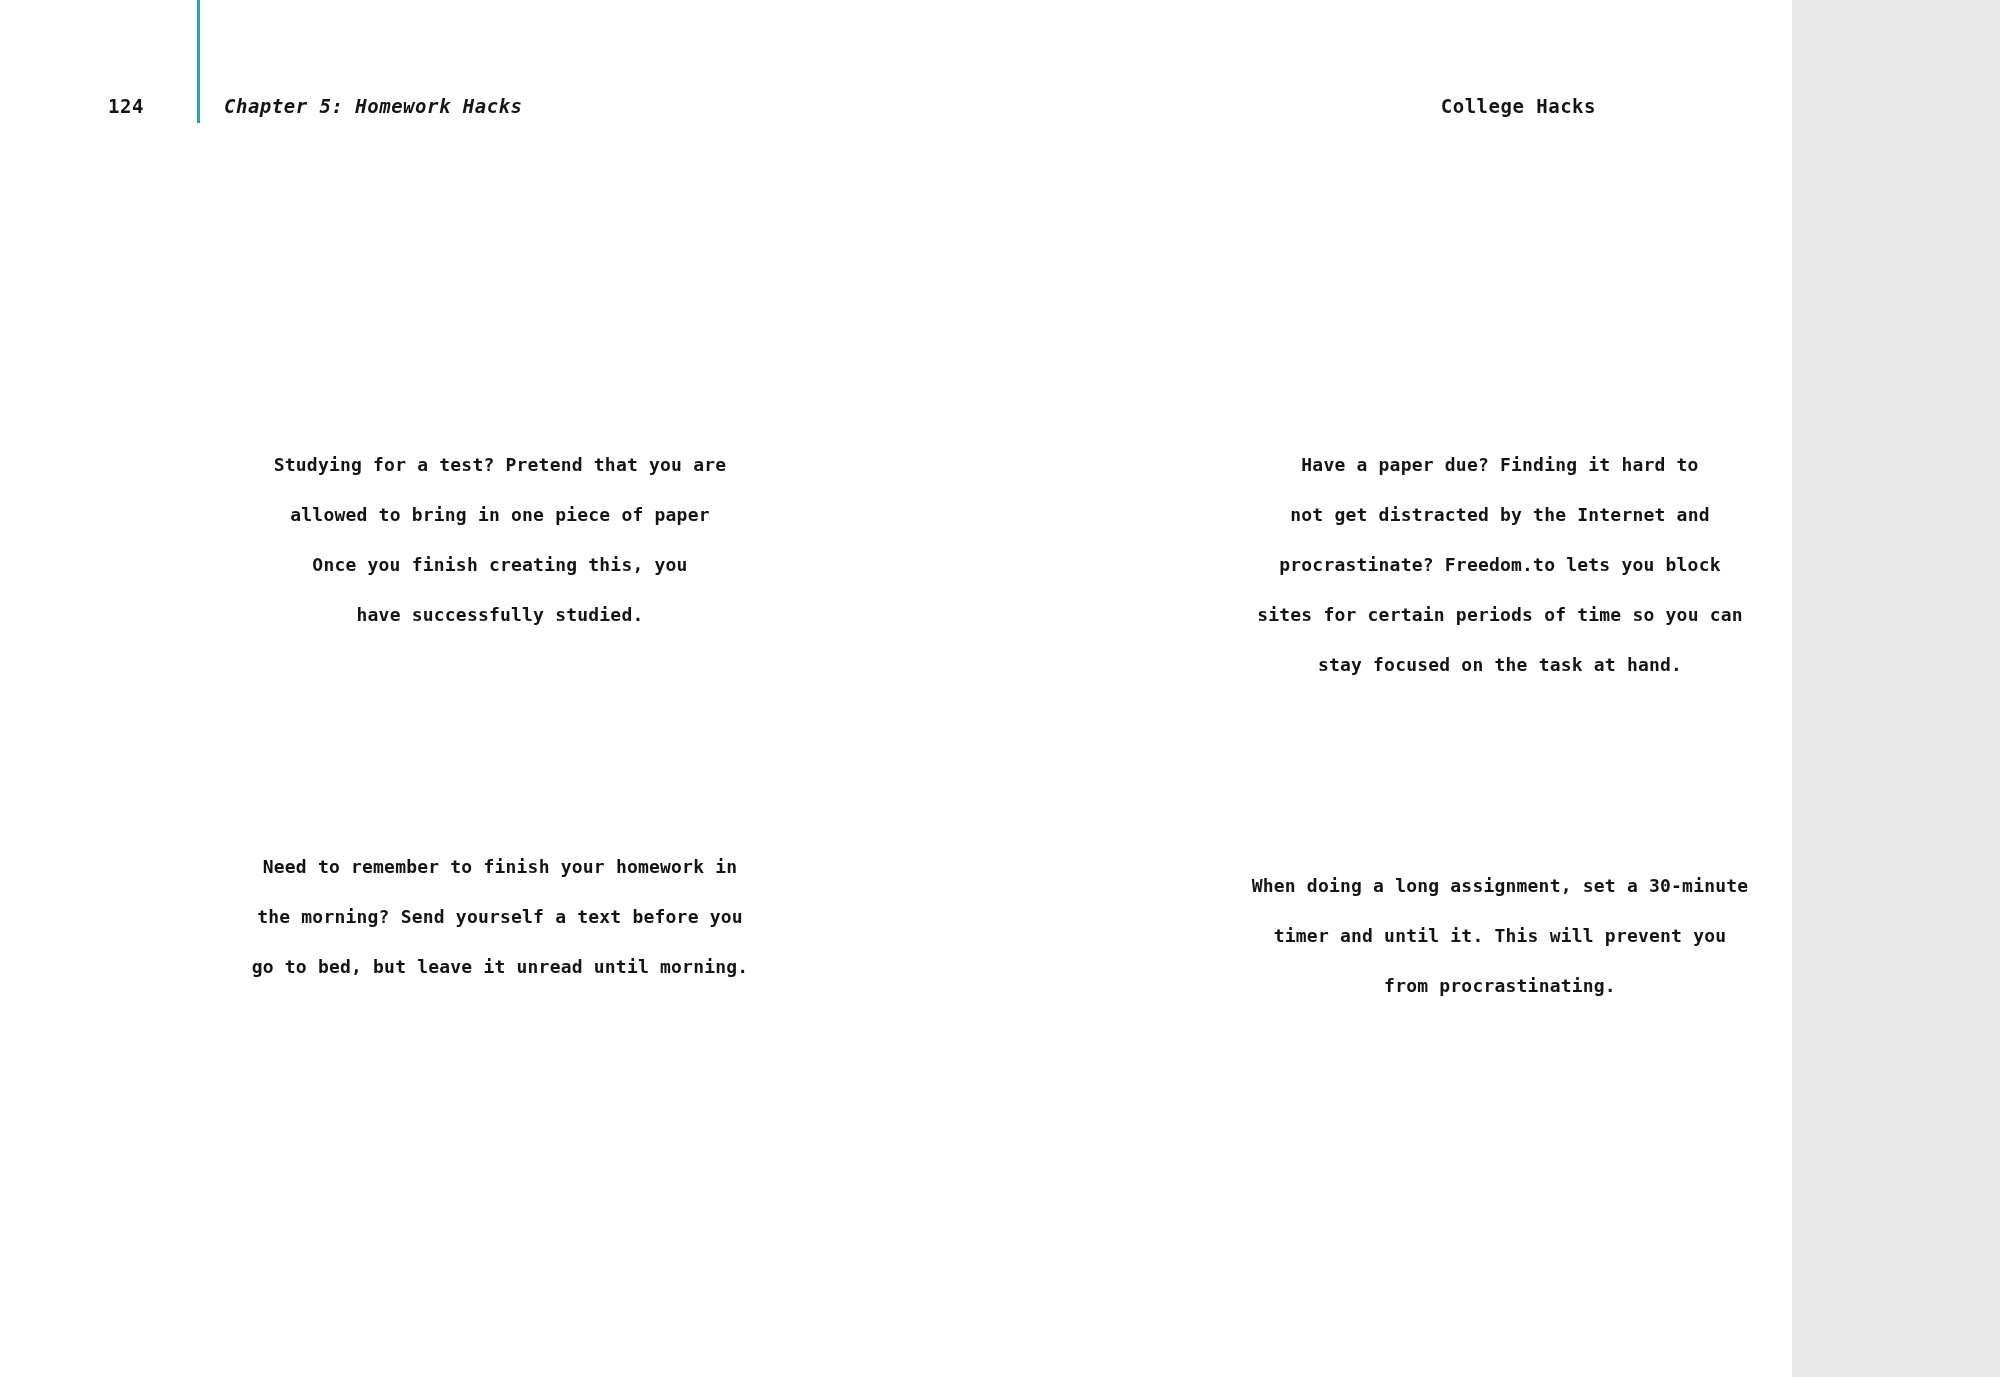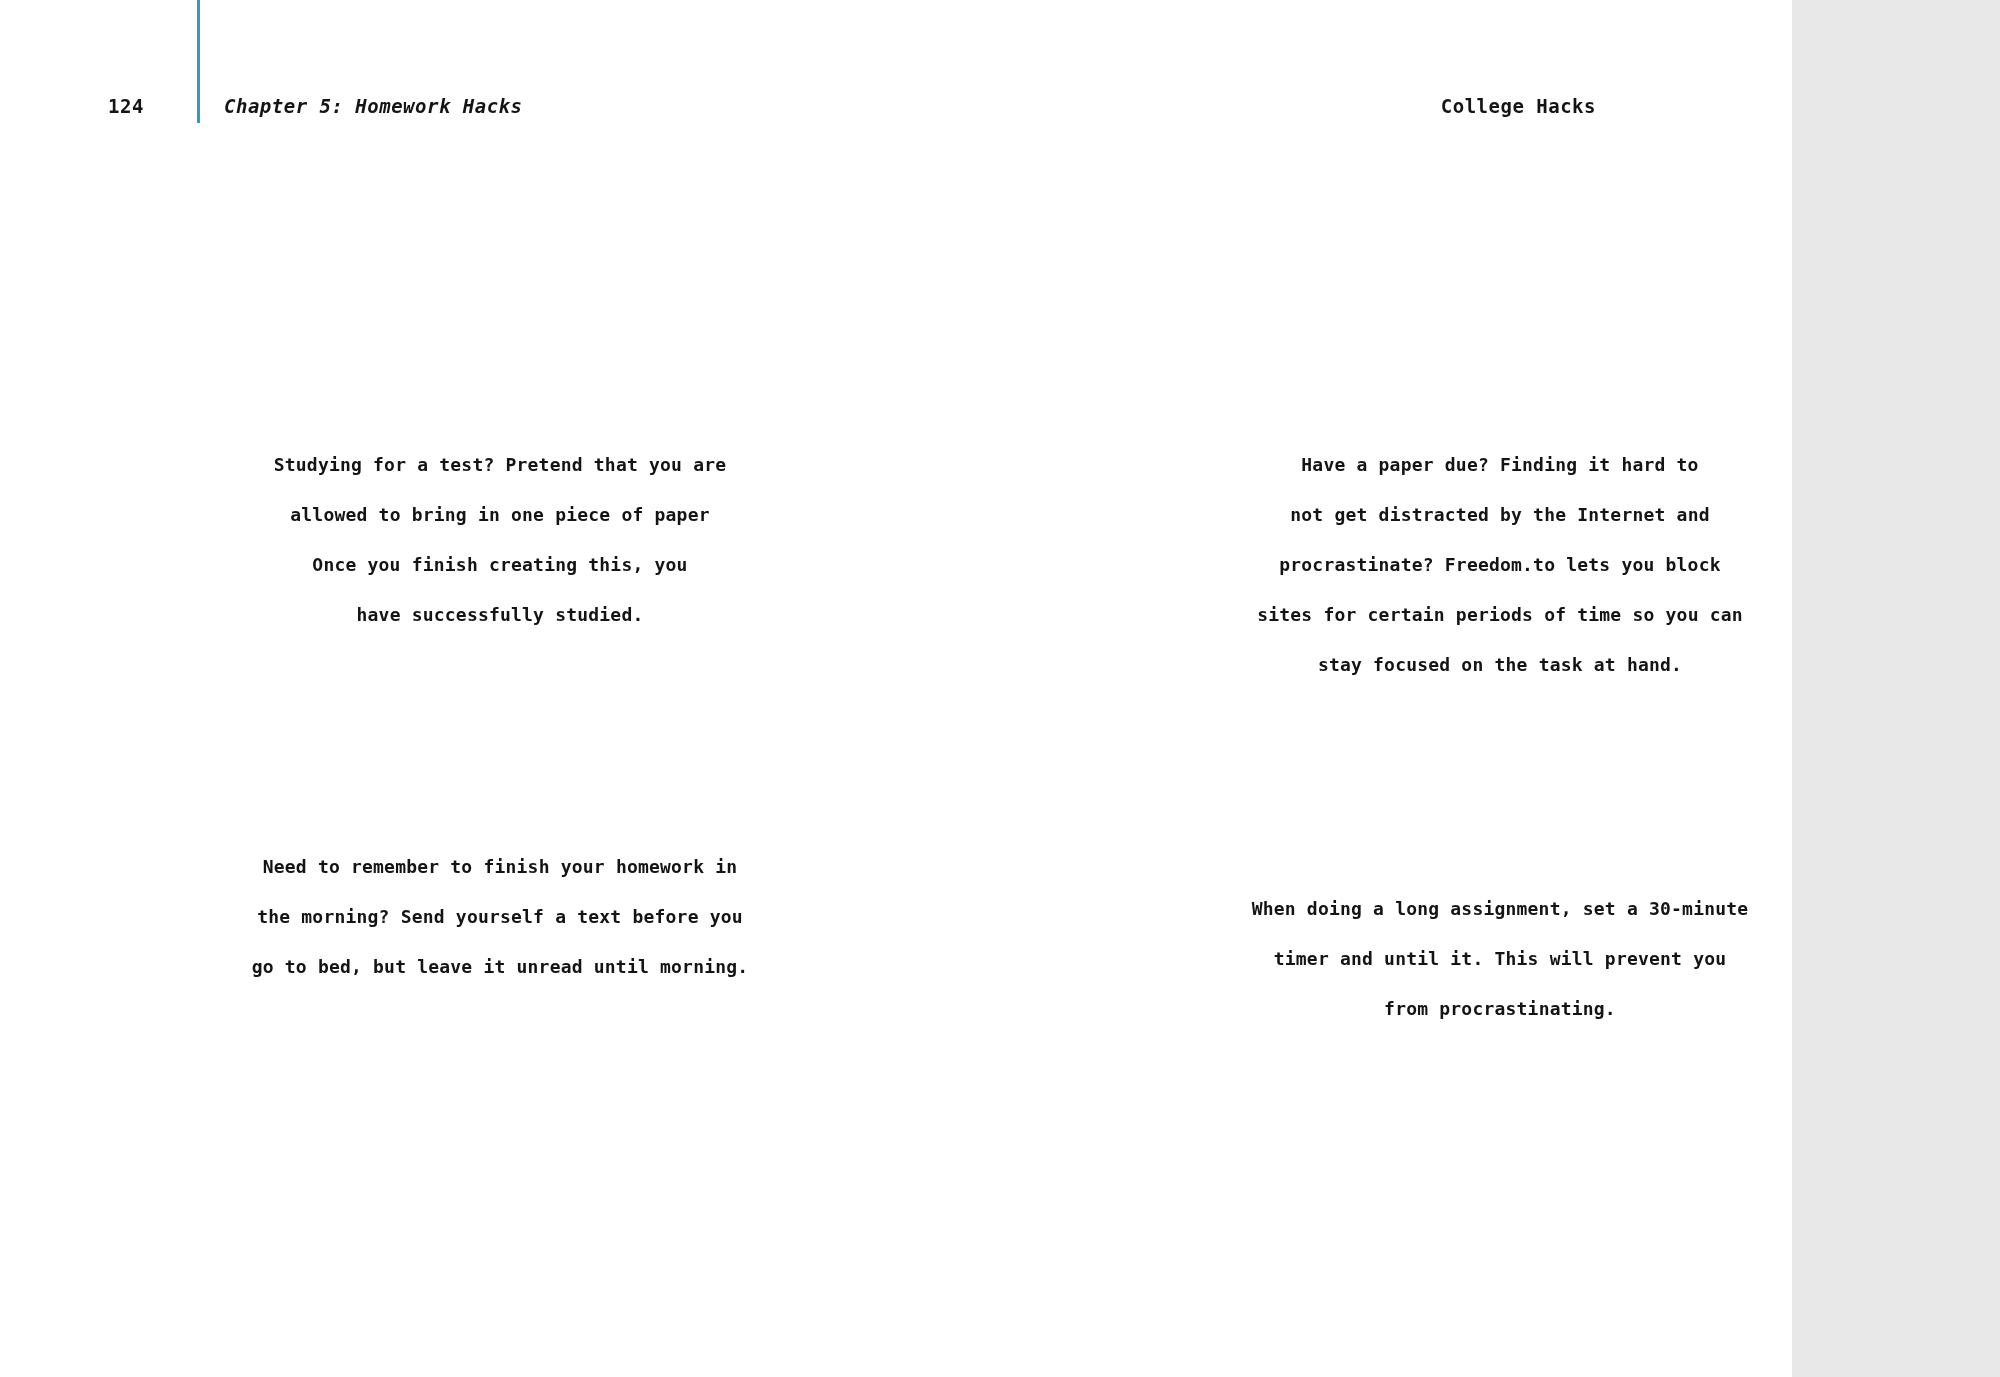--- a/index.html
+++ b/index.html
@@ -46,21 +46,21 @@
     width: 1000px;
     text-align: center;
     font-size: 18px;
     font-weight: bold;
     line-height: 50px;
     letter-spacing: 0.2px;
   }
   .b-l1 { left: 0;      top: 440px; }
   .b-l2 { left: 0;      top: 842px; }
   .b-r1 { left: 1000px; top: 440px; }
-  .b-r2 { left: 1000px; top: 884px; }
+  .b-r2 { left: 1000px; top: 861px; }
 </style>
 </head>
 <body>
 
 <div class="spread">
 
   <div class="divider divider-left"></div>
   <div class="divider divider-right"></div>
 
   <div class="header-text page-num-left">124</div>

